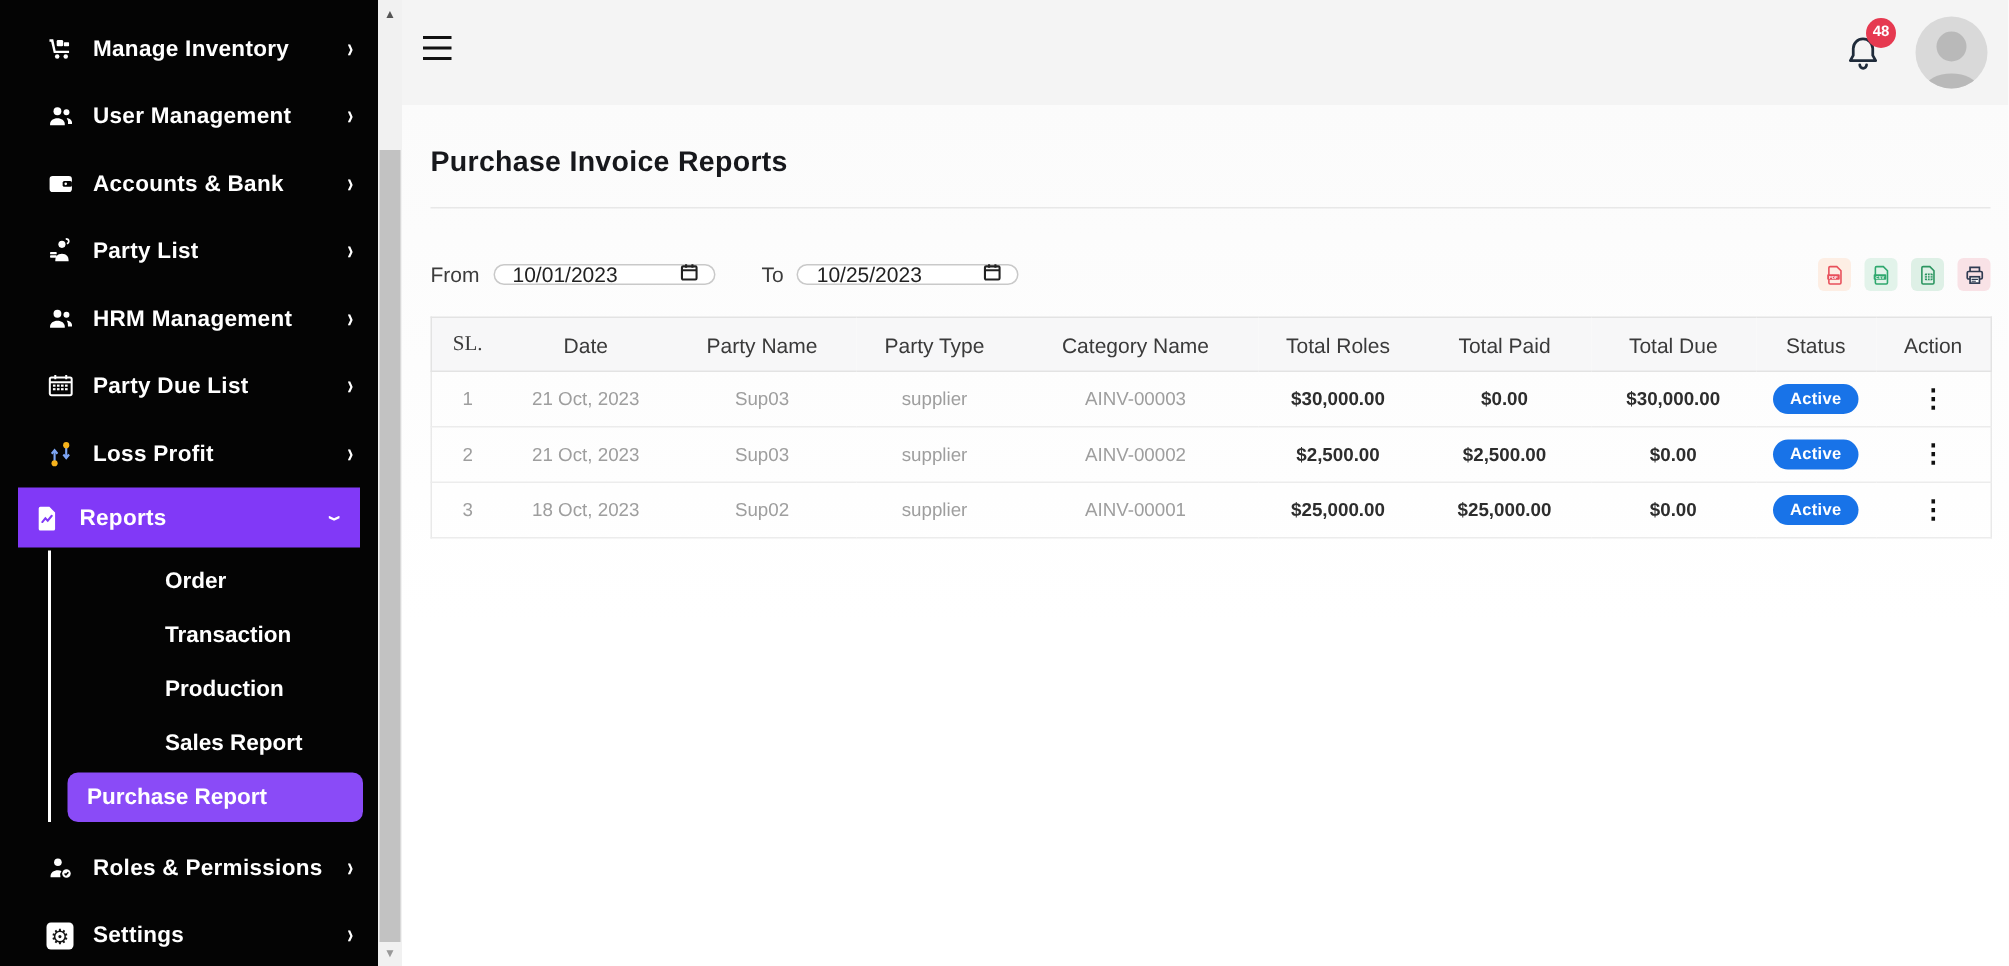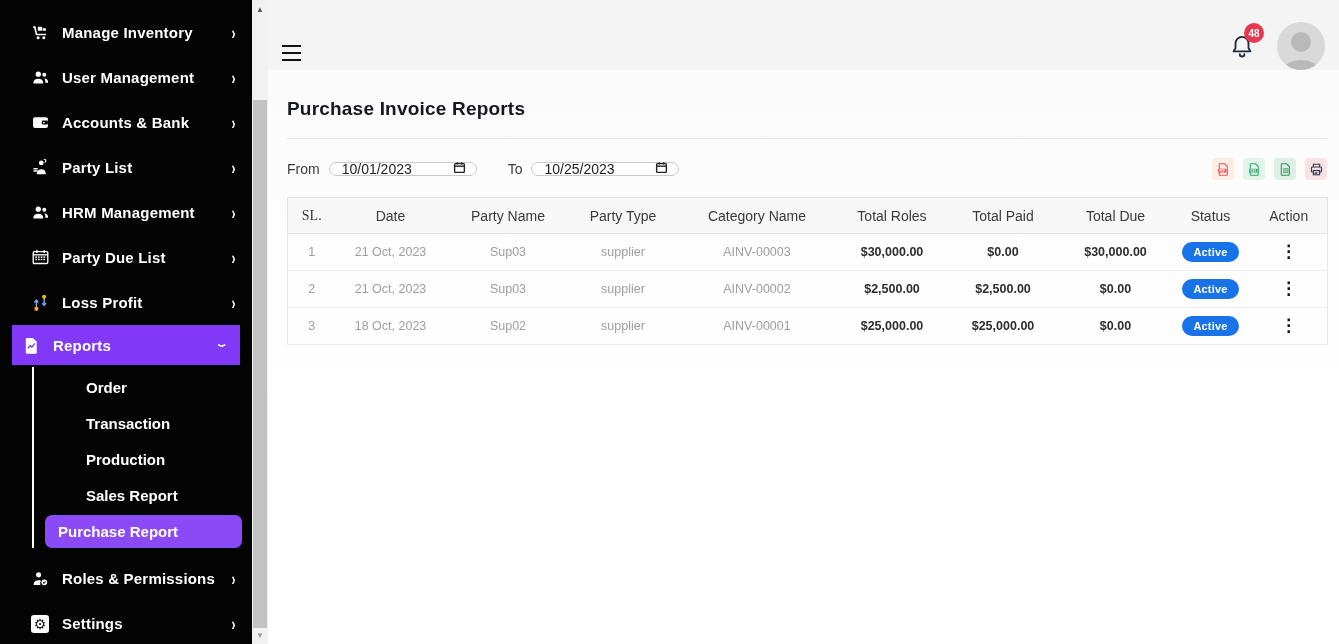--- a/index.html
+++ b/index.html
@@ -11,49 +11,49 @@
   .sidebar { width:252px; height:644px; background:#040404; flex:0 0 252px; padding-top:10px; overflow:hidden; position:relative; }
   .side-item { display:flex; align-items:center; height:45px; padding:0 16px 0 30px; color:#fff; cursor:pointer; }
   .side-item .icon { width:20px; height:20px; display:flex; align-items:center; justify-content:center; margin-right:12px; flex:0 0 20px; }
   .side-item .icon svg { width:19px; height:19px; }
   .side-item .lbl { font-size:15px; font-weight:700; letter-spacing:.2px; flex:1; white-space:nowrap; }
   .side-item .chev { color:#fff; font-size:15px; font-weight:700; transform:scale(.8,1.2); }
   .side-item.parent-active { background:var(--purple,#8139f7); margin:0 12px; padding:0 14px 0 9px; border-radius:0; height:40px; }
   .side-item.parent-active .chev { transform:rotate(90deg) scale(.8,1.2); }
   .submenu { position:relative; padding:4px 0 6px 0; }
   .submenu .guide { position:absolute; left:32px; top:2px; bottom:8px; width:2px; background:#fff; }
-  .sub-item { display:flex; align-items:center; height:36px; padding-left:86px; color:#fff; font-size:15px; font-weight:700; cursor:pointer; white-space:nowrap; }
+  .sub-item { display:flex; align-items:center; height:36px; padding-left:86px; color:#fff; font-size:15px; font-weight:700; cursor:pointer; white-space:nowrap;margin-left:24px; }
   .sub-item.active { background:var(--purple2,#8a4bf7); margin:2px 10px 2px 45px; padding-left:13px; border-radius:7px; height:33px; }
   .gear-box { background:#fff; color:#151515; width:18px; height:18px; border-radius:3px; display:flex; align-items:center; justify-content:center; font-size:14px; line-height:1; }
 
   
   .v-scrollbar { width:16px; flex:0 0 16px; background:#f1f1f1; position:relative; height:644px; }
   .v-scrollbar .arr { position:absolute; left:0; width:16px; height:14px; display:flex; align-items:center; justify-content:center; font-size:8px; color:#555; cursor:pointer; }
   .v-scrollbar .arr.up { top:2px; }
   .v-scrollbar .arr.down { bottom:2px; color:#999; }
   .v-scrollbar .thumb { position:absolute; left:1px; top:100px; width:14px; height:528px; background:#c2c2c2; cursor:grab; }
 
   
   .content { flex:1; display:flex; flex-direction:column; background:#fdfdfd; min-width:0; }
-  .topbar { height:70px; background:#f4f4f4; display:flex; align-items:flex-end; justify-content:space-between; padding:0 14px 0 10px; flex:0 0 70px; }
+  .topbar { height:70px; background:#f4f4f4; display:flex; align-items:center; justify-content:space-between; padding:0 14px 0 10px; flex:0 0 70px; }
   .hamburger { width:34px; height:34px; display:flex; flex-direction:column; justify-content:center; gap:5px; cursor:pointer; padding-left:4px; margin-top:-6px; }
   .hamburger span { display:block; width:19px; height:2px; background:#111; }
   .top-right { display:flex; align-items:center; gap:22px; }
   .bell-wrap { position:relative; cursor:pointer; margin-top:4px; }
   .bell-wrap svg { width:26px; height:26px; }
   .notif-badge { position:absolute; top:-10px; right:-9px; background:var(--red,#e63950); color:#fff; font-size:10px; font-weight:700; min-width:20px; height:20px; border-radius:50%; display:flex; align-items:center; justify-content:center; }
   .avatar { width:48px; height:48px; border-radius:50%; background:#d9d9d9; position:relative; overflow:hidden; cursor:pointer; }
   .avatar .head { position:absolute; left:50%; top:10px; transform:translateX(-50%); width:20px; height:20px; border-radius:50%; background:#b9b9b9; }
   .avatar .body { position:absolute; left:50%; bottom:-8px; transform:translateX(-50%); width:34px; height:18px; border-radius:50% 50% 0 0; background:#b9b9b9; }
 
   .main { flex:1; padding:28px 12px 0 19px; background:linear-gradient(180deg,#fbfbfb,#ffffff 60%); }
   .page-title { font-size:19px; font-weight:700; color:#17181c; letter-spacing:.2px; }
   .title-divider { height:1px; background:#e8e8e8; margin:18px 0 0 0; }
 
-  .filter-row { display:flex; align-items:center; margin-top:19px; }
+  .filter-row { display:flex; align-items:center; margin-top:33px; }
   .flabel { font-size:14px; color:#3c3c3c; margin-right:9px; }
   .date-input { width:148px; height:14px; border:1px solid #c9c9c9; border-radius:8px; background:#fff; display:flex; align-items:center; justify-content:space-between; padding:0 10px 0 12px; font-size:14px; color:#222; cursor:text; }
   .date-input svg { width:13px; height:13px; }
   .to-label { margin-left:31px; }
   .export-group { margin-left:auto; display:flex; align-items:center; gap:9px; }
   .exp-btn { width:22px; height:22px; border-radius:4px; display:flex; align-items:center; justify-content:center; cursor:pointer; border:none; }
   .exp-btn svg { width:15px; height:15px; }
   .exp-pdf { background:#fdeee4; }
   .exp-csv { background:#e2f3ea; }
   .exp-xls { background:#def0e6; }

